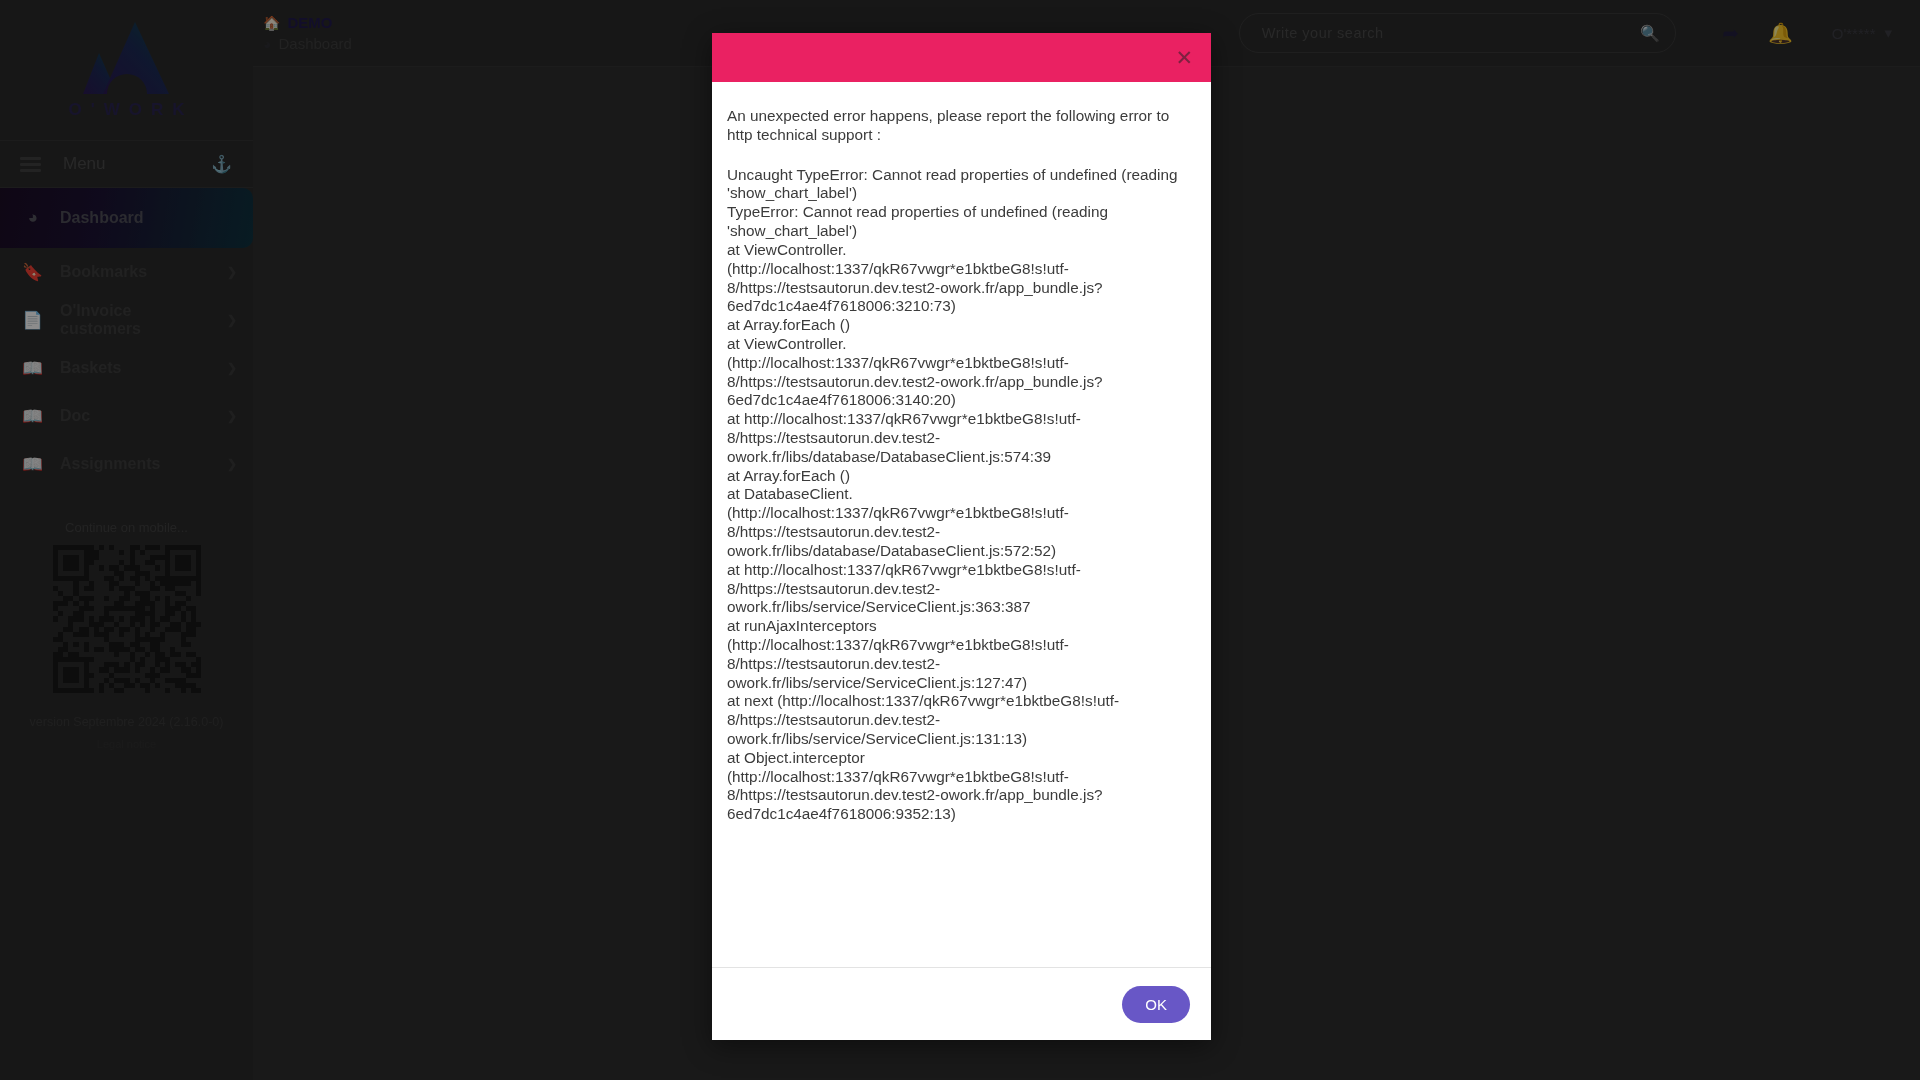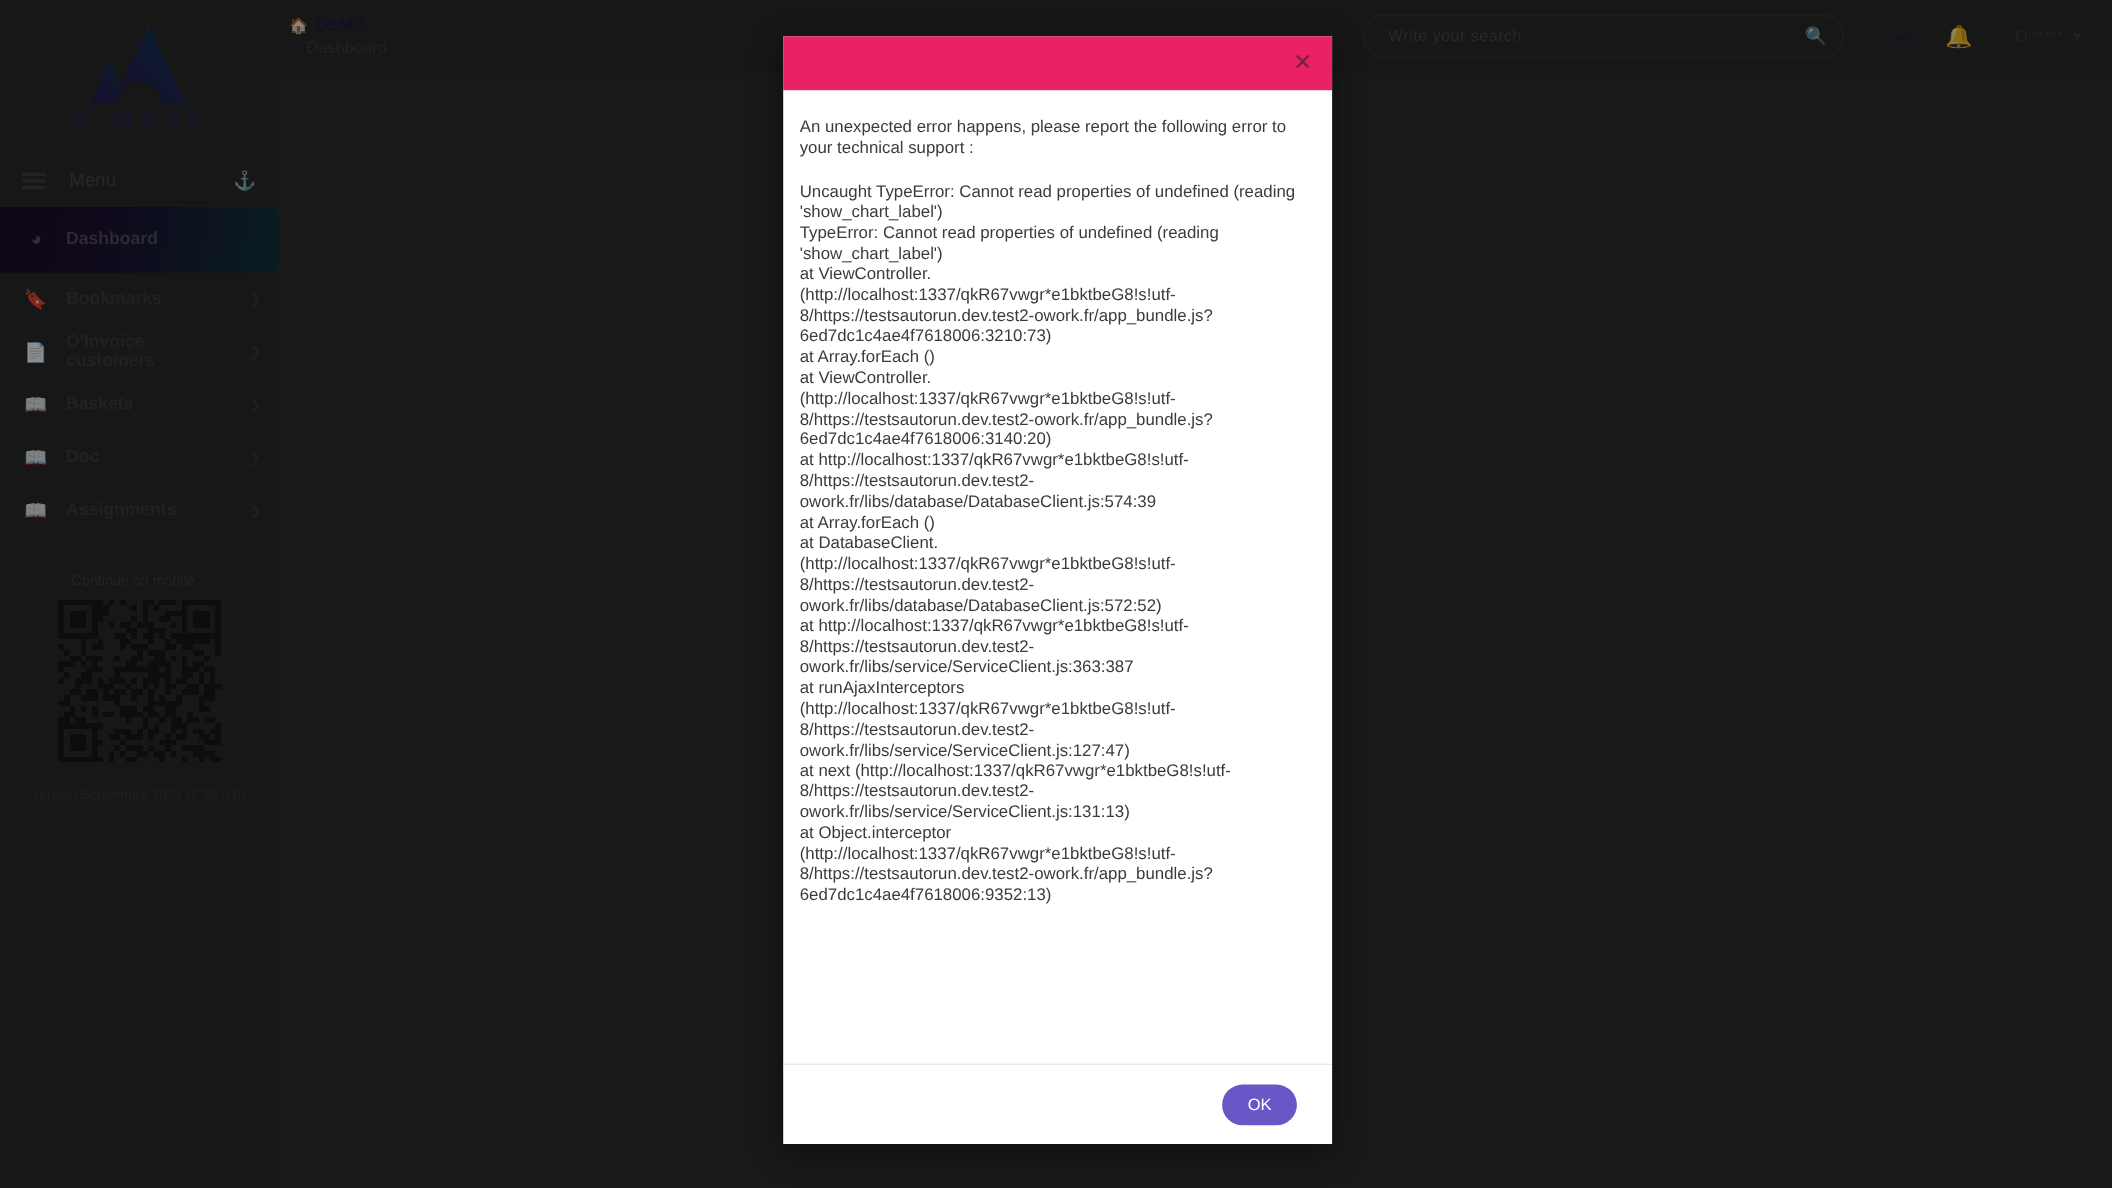--- a/index.html
+++ b/index.html
@@ -145,21 +145,21 @@
     flex: 1; overflow: hidden;
     padding: 25px 26px 8px 15px;
     color: #3b3b3b; font-size: 15.3px; line-height: 1.23;
   }
   .modal-intro { margin-bottom: 21px; }
   .modal-stack { white-space: pre-wrap; word-break: break-word; }
   .modal-foot {
     flex: 0 0 73px;
     border-top: 1px solid #e3e3e3;
     display: flex; align-items: center; justify-content: flex-end;
-    padding-right: 32px;
+    padding-right: 21px;
   }
   .ok-btn {
     background: #6857c6; color: #fff;
     border: 0; border-radius: 22px;
     padding: 10px 23px; font-size: 15px; cursor: pointer;
     font-family: "Liberation Sans", sans-serif;
   }
 </style>
 </head>
 <body>
@@ -600,21 +600,21 @@
   </div>
 </div>
 
 <div class="modal-backdrop"></div>
 
 <div class="modal">
   <div class="modal-head">
     <button class="modal-close">✕</button>
   </div>
   <div class="modal-body">
-    <div class="modal-intro">An unexpected error happens, please report the following error to your technical support :</div>
+    <div class="modal-intro">An unexpected error happens, please report the following error to http technical support :</div>
     <div class="modal-stack">Uncaught TypeError: Cannot read properties of undefined (reading 'show_chart_label')
 TypeError: Cannot read properties of undefined (reading 'show_chart_label')
 at ViewController. (http://localhost:1337/qkR67vwgr*e1bktbeG8!s!utf-8/https://testsautorun.dev.test2-owork.fr/app_bundle.js?6ed7dc1c4ae4f7618006:3210:73)
 at Array.forEach ()
 at ViewController. (http://localhost:1337/qkR67vwgr*e1bktbeG8!s!utf-8/https://testsautorun.dev.test2-owork.fr/app_bundle.js?6ed7dc1c4ae4f7618006:3140:20)
 at http://localhost:1337/qkR67vwgr*e1bktbeG8!s!utf-8/https://testsautorun.dev.test2-owork.fr/libs/database/DatabaseClient.js:574:39
 at Array.forEach ()
 at DatabaseClient. (http://localhost:1337/qkR67vwgr*e1bktbeG8!s!utf-8/https://testsautorun.dev.test2-owork.fr/libs/database/DatabaseClient.js:572:52)
 at http://localhost:1337/qkR67vwgr*e1bktbeG8!s!utf-8/https://testsautorun.dev.test2-owork.fr/libs/service/ServiceClient.js:363:387
 at runAjaxInterceptors (http://localhost:1337/qkR67vwgr*e1bktbeG8!s!utf-8/https://testsautorun.dev.test2-owork.fr/libs/service/ServiceClient.js:127:47)

